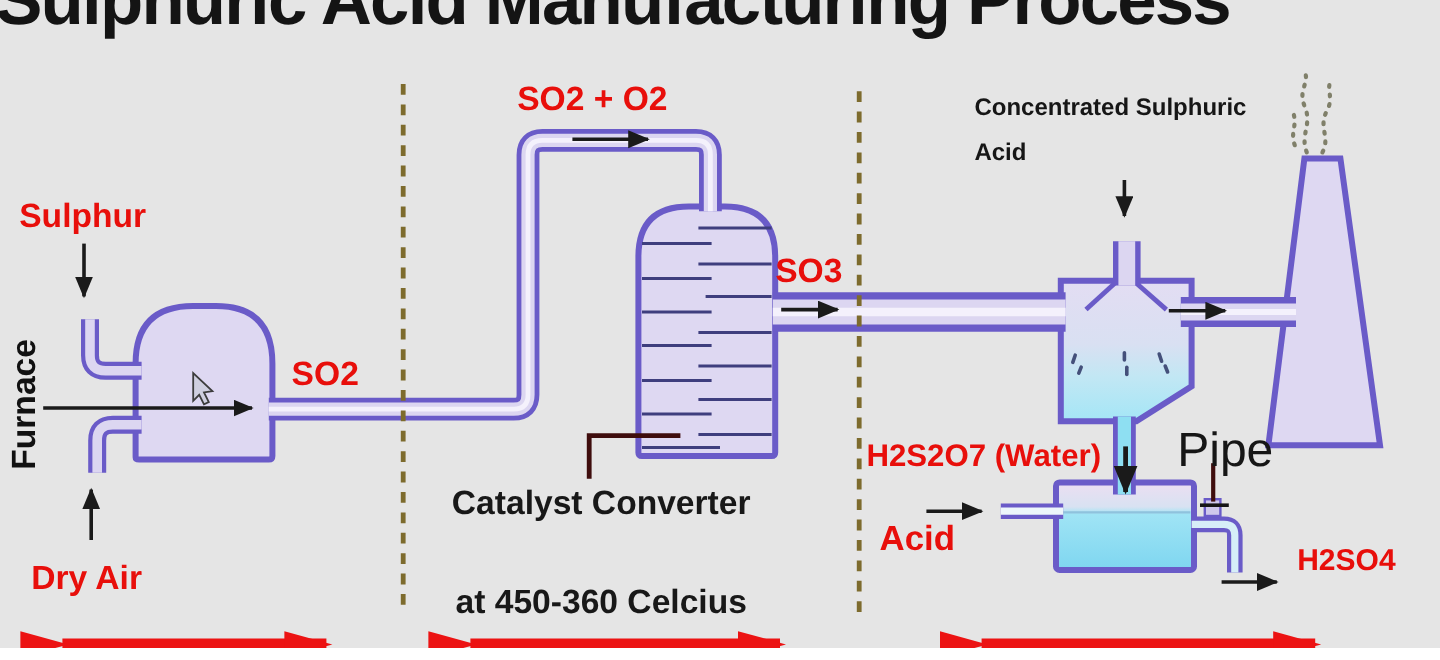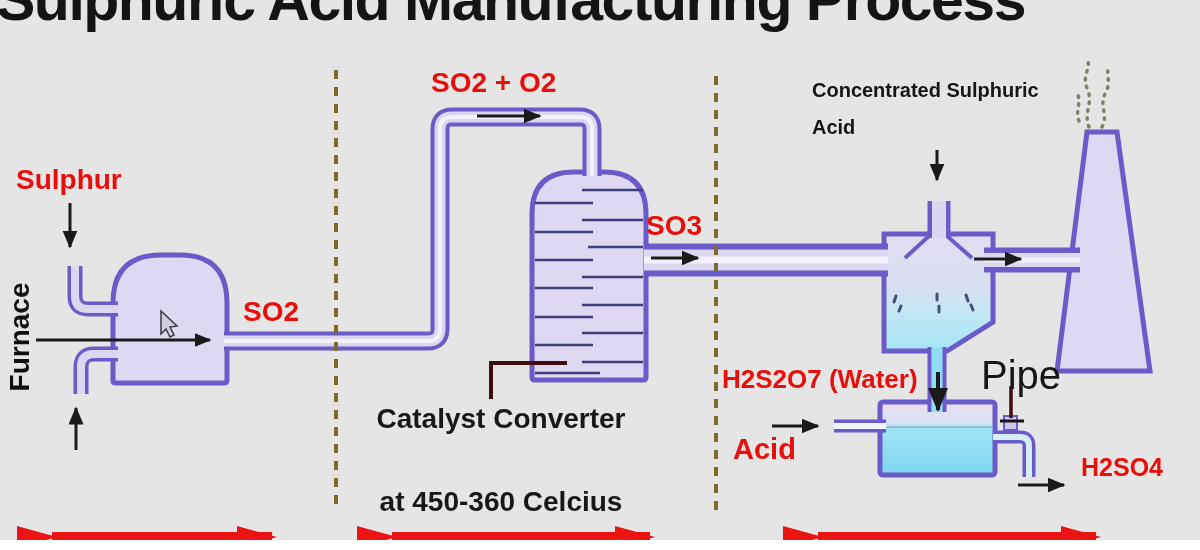--- a/index.html
+++ b/index.html
@@ -198,20 +198,21 @@
       <line class="redline" stroke-width="10" marker-start="url(#mr)" marker-end="url(#mr)" x1="52" y1="537" x2="272" y2="537"></line>
       <line class="redline" stroke-width="10" marker-start="url(#mr)" marker-end="url(#mr)" x1="392" y1="537" x2="650" y2="537"></line>
       <line class="redline" stroke-width="10" marker-start="url(#mr)" marker-end="url(#mr)" x1="818" y1="537" x2="1096" y2="537"></line>
     </g>
   </svg>
 
   <div id="title">Sulphuric Acid Manufacturing Process</div>
 
   <div class="lbl red" style="left:16px;top:165px;text-align:right;">Sulphur</div>
   <div id="furnace-label">Furnace</div>
+  <div class="lbl red" style="left:26px;top:467px;">Dry Air</div>
   <div class="lbl red" style="left:243px;top:297px;text-align:center;">SO2</div>
   <div class="lbl red" style="left:431px;top:68px;">SO2 + O2</div>
   <div class="lbl red" style="left:646px;top:211px;">SO3</div>
 
   <div id="conc-label">Concentrated Sulphuric Acid</div>
 
   <div class="cat-line" style="top:403px;">Catalyst Converter</div>
   <div class="cat-line" style="top:486px;">at 450-360 Celcius</div>
 
   <div class="lbl red" style="left:722px;top:366px;font-size:26px;">H2S2O7 (Water)</div>

